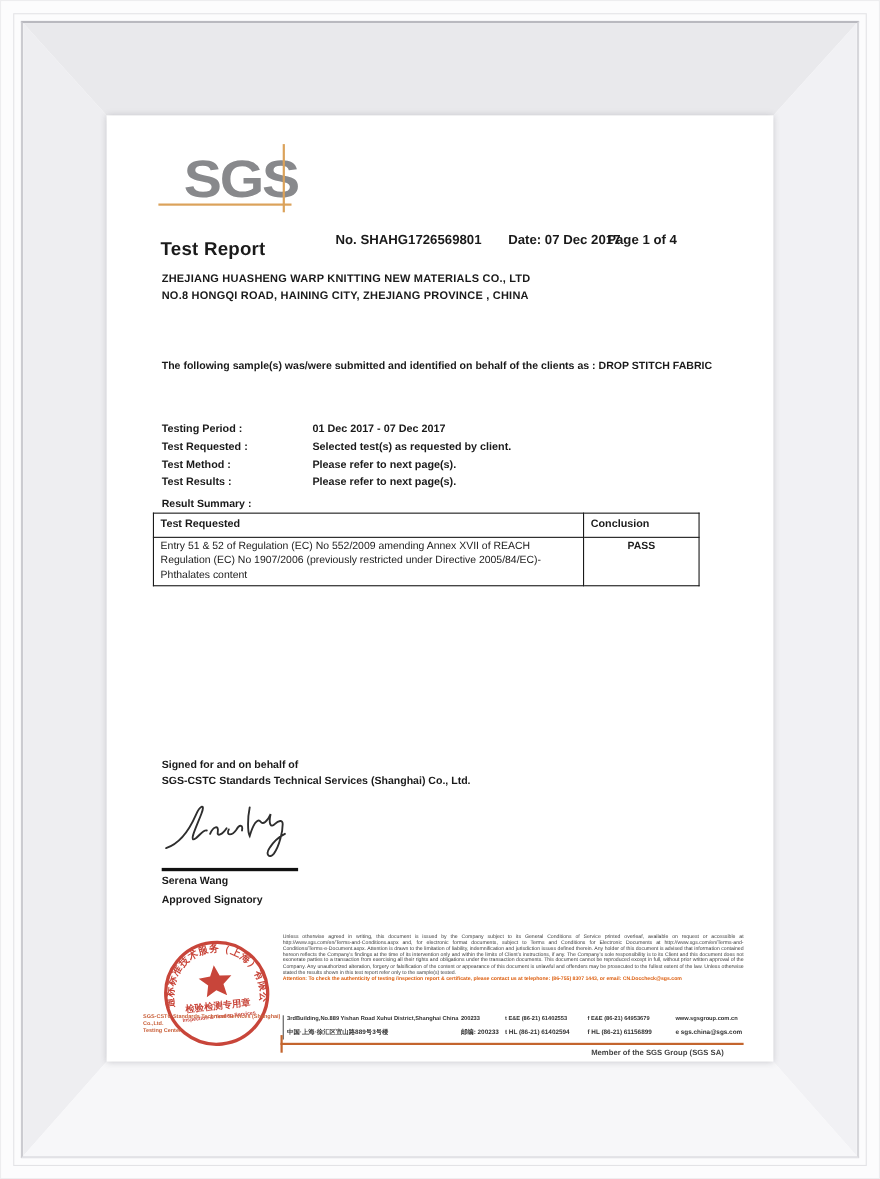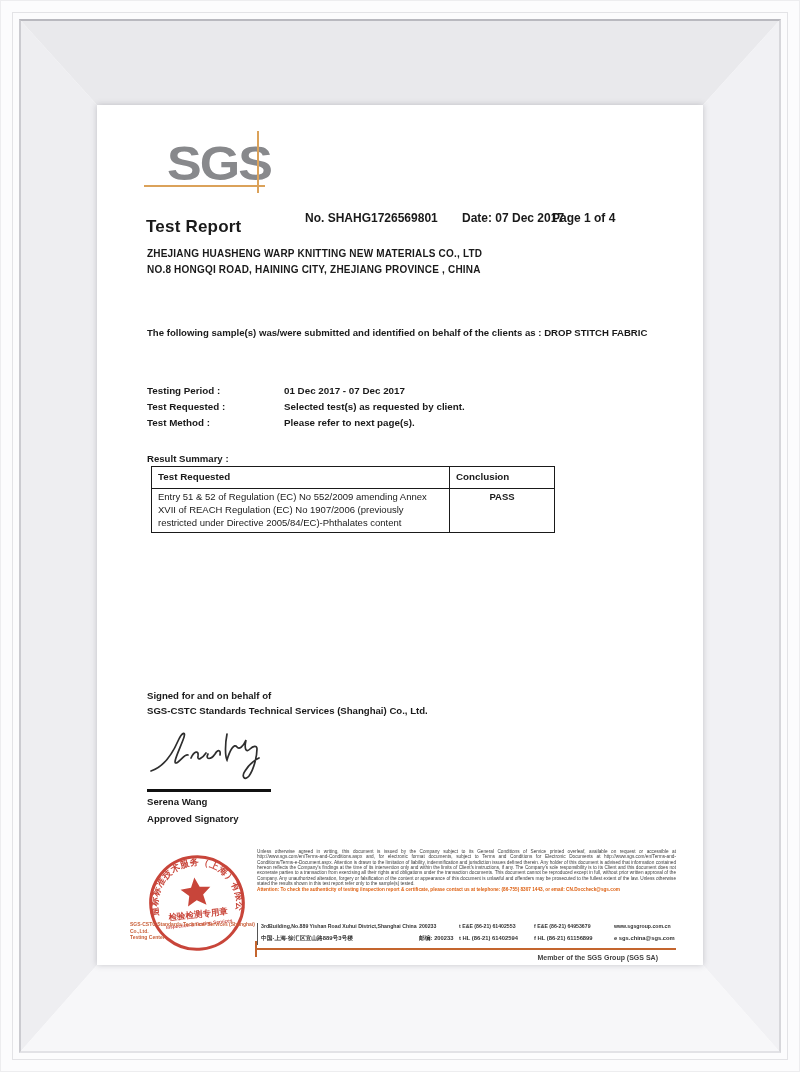--- a/index.html
+++ b/index.html
@@ -27,21 +27,21 @@
   .logo-hline{left:47px;top:80px;width:121px;height:2px;background:#dba25a;}
   .logo-vline{left:160px;top:26px;width:2px;height:62px;background:#dba25a;}
   
   .title{left:49px;top:112px;font-size:17px;font-weight:bold;letter-spacing:.2px;}
   .hdr{font-size:12px;font-weight:bold;top:106px;}
   .client{left:50px;font-size:10px;font-weight:bold;letter-spacing:.2px;}
   .body-line{left:50px;font-size:9.6px;font-weight:600;}
   .fieldrow{left:50px;font-size:9.8px;font-weight:600;width:540px;}
   .fieldrow .lbl{display:inline-block;width:137px;}
   
-  .rtable{left:54px;top:361px;width:404px;border:1.5px solid #1a1a1a;border-collapse:collapse;
+  .rtable{left:42px;top:361px;width:497px;border:1.5px solid #1a1a1a;border-collapse:collapse;
           font-size:9.5px;}
   .rtable td,.rtable th{border:1.5px solid #1a1a1a;padding:2px 6px 3px 6px;vertical-align:top;
           line-height:1.35;}
   .rtable th{text-align:left;font-size:9.8px;height:16px;vertical-align:middle;}
   .col-conc{width:92px;text-align:center;}
   .pass{text-align:center;font-weight:600;}
   
   .sig-svg{left:50px;top:616px;}
   .sig-line{left:50px;top:684px;width:124px;height:2.5px;background:#111;}
   
@@ -94,20 +94,23 @@
     <div class="abs body-line" style="top:222px;width:545px;">The following sample(s) was/were submitted and identified on behalf of the clients as : DROP STITCH FABRIC</div>
 
     <div class="abs fieldrow" style="top:280px;">
       <span class="lbl">Testing Period :</span><span>01 Dec 2017 - 07 Dec 2017</span>
     </div>
     <div class="abs fieldrow" style="top:296px;">
       <span class="lbl">Test Requested :</span><span>Selected test(s) as requested by client.</span>
     </div>
     <div class="abs fieldrow" style="top:312px;">
       <span class="lbl">Test Method :</span><span>Please refer to next page(s).</span>
+    </div>
+    <div class="abs fieldrow" style="top:328px;">
+      <span class="lbl">Test Results :</span><span>Please refer to next page(s).</span>
     </div>
 
     <div class="abs body-line" style="top:348px;font-weight:bold;">Result Summary :</div>
 
     <table class="abs rtable">
       <tbody>
           <tr>
         <th>Test Requested</th>
         <th class="col-conc">Conclusion</th>
       </tr>

